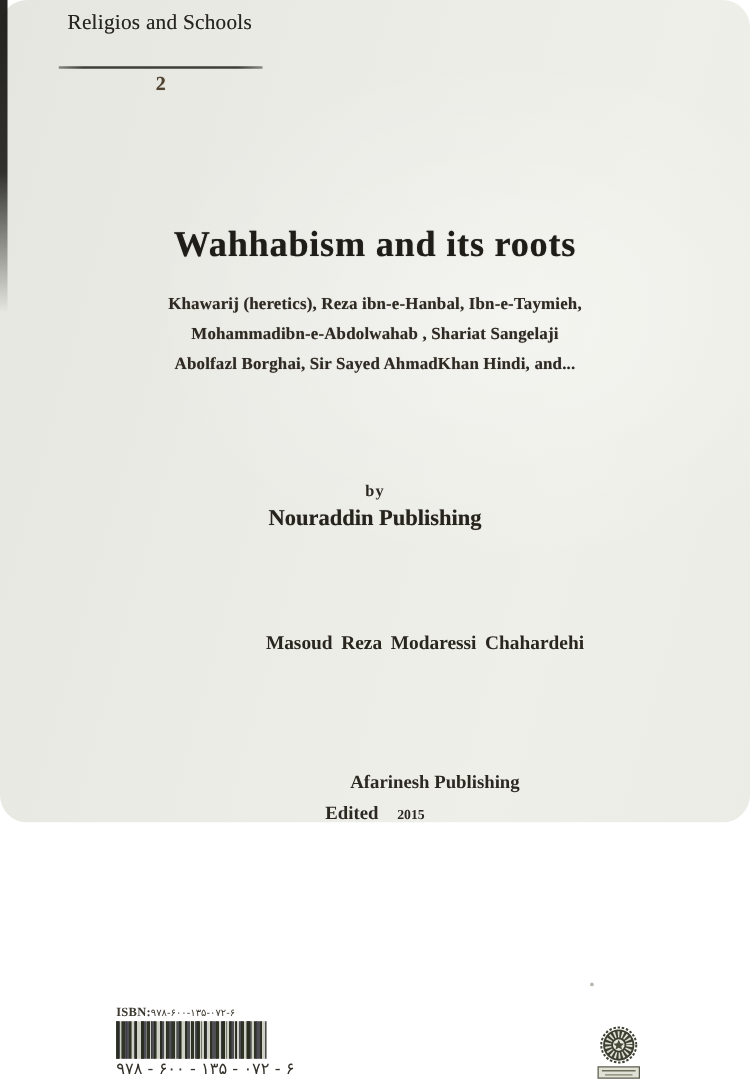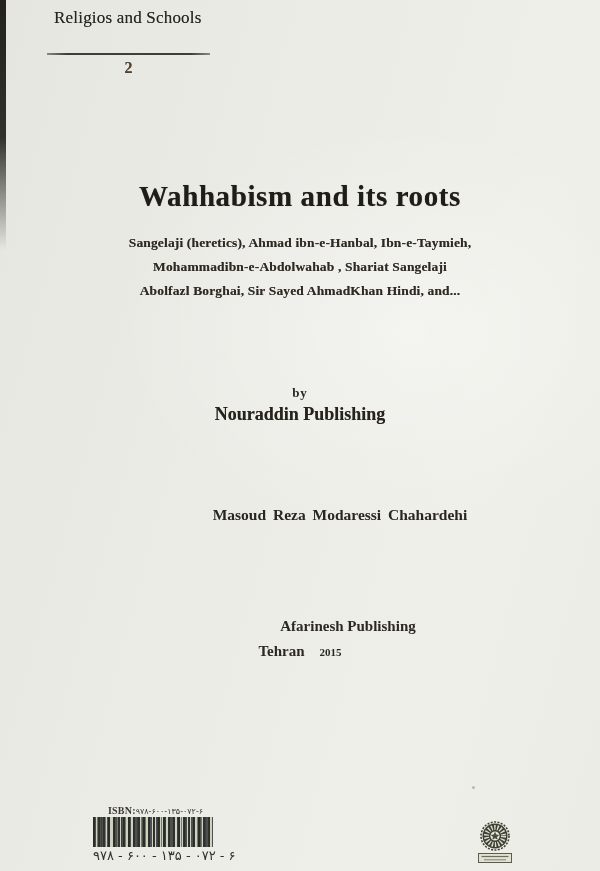--- a/index.html
+++ b/index.html
@@ -8,25 +8,26 @@
   }
   body {
     width: 600px;
     height: 871px;
     overflow: hidden;
     font-family: "Liberation Serif", "DejaVu Serif", serif;
   }
   .page {
     position: relative;
     width: 600px;
-    height: 871px;
+    height: 658px;
     background:
       radial-gradient(ellipse 420px 300px at 68% 38%, rgba(255,255,255,0.35), rgba(255,255,255,0) 70%),
       linear-gradient(105deg, #e5e6e0 0%, #eaebe5 35%, #efefe9 72%, #ebece5 100%);
     color: #2b2822;
+    border-radius: 22px;
   }
   
   .scan-edge {
     position: absolute;
     left: 0; top: 0;
     width: 6px; height: 250px;
     background: linear-gradient(to bottom, rgba(18,17,14,0.92) 0%, rgba(18,17,14,0.85) 55%, rgba(18,17,14,0) 100%);
   }
   .speck {
     position: absolute;
@@ -133,21 +134,20 @@
     position: absolute;
     left: 93px; top: 805px;
     width: 126px;
   }
   .isbn-top {
     font-size: 9px;
     color: #3a382f;
     white-space: nowrap;
     letter-spacing: 0.2px;
     direction: ltr;
-    margin-left: 15px;
   }
   .isbn-top .isbn-label {
     font-weight: bold;
     font-family: "Liberation Serif", serif;
     font-size: 10px;
   }
   .isbn-digits {
     font-family: "DejaVu Sans", sans-serif;
     font-size: 8px;
   }
@@ -186,33 +186,33 @@
 
   <div class="scan-edge"></div>
   <div class="speck"></div>
 
   <div class="series-title">Religios and Schools</div>
   <div class="series-rule"></div>
   <div class="series-number">2</div>
 
   <div class="centered book-title">Wahhabism and its roots</div>
   <div class="centered subtitle">
-    <div>Sangelaji (heretics), Ahmad ibn-e-Hanbal, Ibn-e-Taymieh,</div>
+    <div>Khawarij (heretics), Reza ibn-e-Hanbal, Ibn-e-Taymieh,</div>
     <div>Mohammadibn-e-Abdolwahab , Shariat Sangelaji</div>
     <div>Abolfazl Borghai, Sir Sayed AhmadKhan Hindi, and...</div>
   </div>
 
   <div class="centered by-label">by</div>
   <div class="centered author-name">Nouraddin Publishing</div>
 
   <div class="centered editor-name">Masoud Reza Modaressi Chahardehi</div>
 
   <div class="centered publisher-name">Afarinesh Publishing</div>
   <div class="centered city-year">
-    <span class="city">Tehran</span><span class="year">2015</span>
+    <span class="city">Edited</span><span class="year">2015</span>
   </div>
 
   <div class="isbn-block">
     <div class="isbn-top">
       <span class="isbn-label">ISBN:</span><span class="isbn-digits">۹۷۸-۶۰۰-۱۳۵-۰۷۲-۶</span>
     </div>
     <div class="barcode"></div>
     <div class="isbn-bottom">۹۷۸ - ۶۰۰ - ۱۳۵ - ۰۷۲ - ۶</div>
   </div>
 

